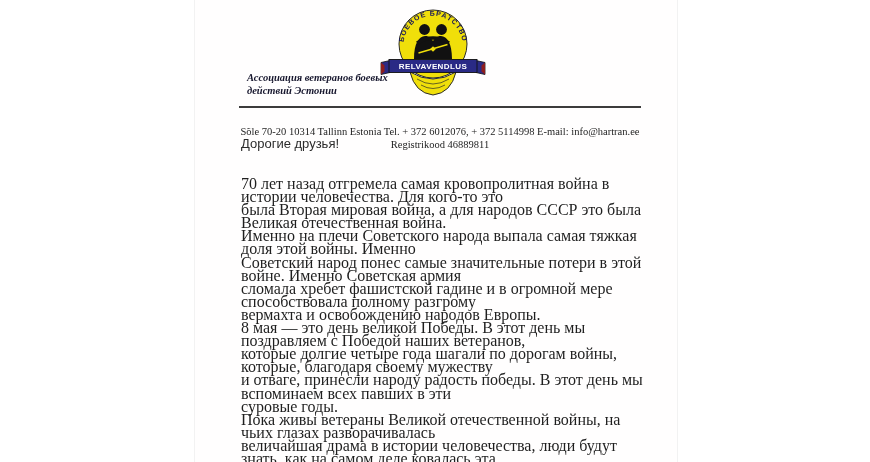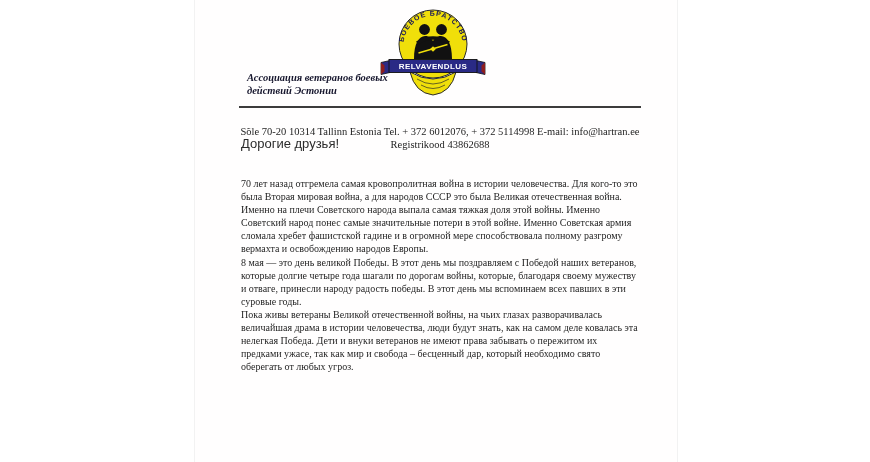--- a/index.html
+++ b/index.html
@@ -50,21 +50,21 @@
   .greeting {
     position: absolute; top: 136px; left: 2px;
     font-family: "Liberation Sans", sans-serif;
     font-size: 13px; color: #2b2b2b;
   }
   .body-text {
     position: absolute; top: 177px; left: 2px; width: 404px;
   }
   .body-text p {
     margin: 0;
-    font-size: 10px; line-height: 13.1px;
+    font-size: 16px; line-height: 13.1px;
     white-space: pre-line;
     color: #1f1f1f;
   }
   .signature {
     position: absolute; top: 418px; left: 2px;
     font-size: 10.8px; line-height: 13px;
     color: #1f1f1f;
   }
 </style>
 </head>
@@ -110,21 +110,21 @@
     </g>
   </svg>
 
   <div class="org-name org-left">Ассоциация ветеранов боевых
 действий Эстонии</div>
 
   <div class="rule"></div>
 
   <div class="contact">
     <div>Sõle 70-20 10314 Tallinn Estonia Tel. + 372 6012076, + 372 5114998  E-mail: info@hartran.ee</div>
-    <div>Registrikood 43862688</div>
+    <div>Registrikood 46889811</div>
   </div>
 
   <div class="greeting">Дорогие друзья!</div>
 
   <div class="body-text">
     <p>70 лет назад отгремела самая кровопролитная война в истории человечества. Для кого-то это
 была Вторая мировая война, а для народов СССР это была Великая отечественная война.
 Именно на плечи Советского народа выпала самая тяжкая доля этой войны. Именно
 Советский народ понес самые значительные потери в этой войне. Именно Советская армия
 сломала хребет фашистской гадине и в огромной мере способствовала полному разгрому

